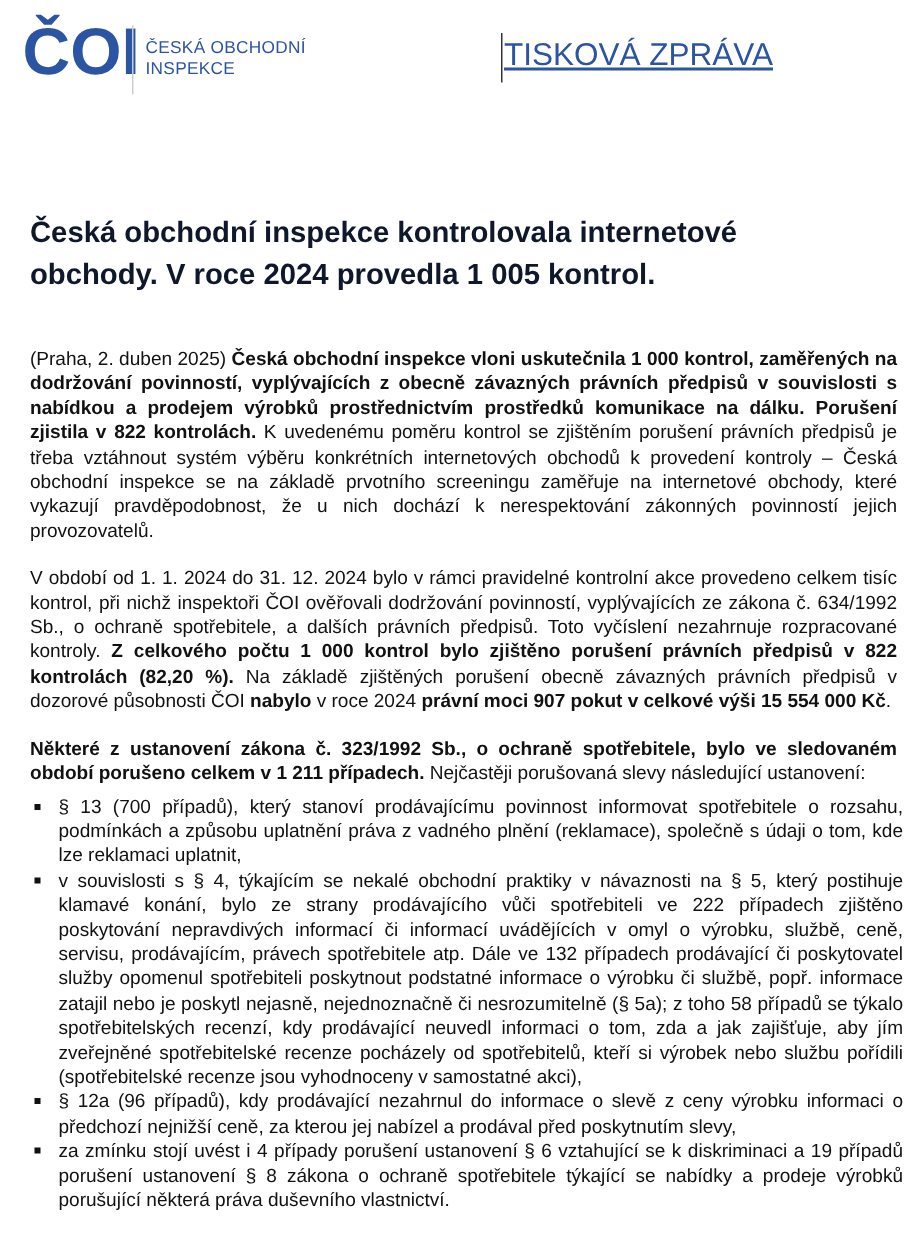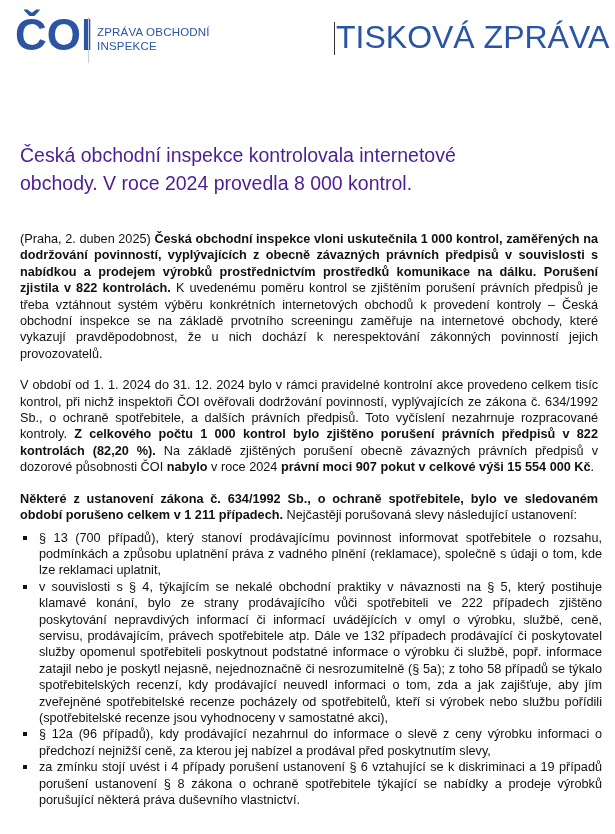--- a/index.html
+++ b/index.html
@@ -16,25 +16,25 @@
     .logo-divider {
       position: absolute; left: 88px; top: 17px; width: 1px; height: 46px; background: #c9cfd8;
     }
     .logo-text {
       position: absolute; left: 97px; top: 25px;
       font-size: 11.5px; line-height: 14px; color: #2b54a3; letter-spacing: 0.2px;
     }
     .press-caret { position: absolute; left: 334px; top: 22px; width: 1px; height: 33px; background: #333; }
     .press-title {
       position: absolute; left: 336px; top: 20px;
-      font-size: 32px; line-height: 34px; color: #2b54a3; letter-spacing: 0px;
+      font-size: 21px; line-height: 34px; color: #2b54a3; letter-spacing: 0px; text-decoration: underline;
     }
     .headline {
       position: absolute; left: 20px; top: 141px; width: 580px;
-      font-size: 19.5px; line-height: 28px; font-weight: 400; color: #4c1d95;
+      font-size: 19.5px; line-height: 28px; font-weight: 700; color: #0f172a;
     }
     .content {
       position: absolute; left: 20px; top: 231px; width: 582px;
       font-size: 12.7px; line-height: 16.4px; text-align: justify;
     }
     .content p { margin: 0 4px 15px 0; }
     .content b { font-weight: 700; }
     .bullets { list-style: none; margin: 0 0 14px 0; padding: 0; }
     .bullets li { position: relative; padding-left: 19px; margin: 0; }
     .bullets li .bullet {
@@ -42,38 +42,38 @@
     }
     .p-tight { margin-bottom: 6px !important; }
   </style>
 </head>
 <body>
 
 <div class="header">
   <div class="logo-mark">ČOI</div>
   <div class="logo-divider"></div>
   <div class="logo-text">
-    <div>ZPRÁVA OBCHODNÍ</div>
+    <div>ČESKÁ OBCHODNÍ</div>
     <div>INSPEKCE</div>
   </div>
   <div class="press-caret"></div>
   <div class="press-title">TISKOVÁ ZPRÁVA</div>
 </div>
 
 <div class="headline">
   <div>Česká obchodní inspekce kontrolovala internetové</div>
-  <div>obchody. V roce 2024 provedla 8 000 kontrol.</div>
+  <div>obchody. V roce 2024 provedla 1 005 kontrol.</div>
 </div>
 
 <div class="content">
   <p><span>(Praha, 2. duben 2025) </span><b>Česká obchodní inspekce vloni uskutečnila 1 000 kontrol, zaměřených na dodržování povinností, vyplývajících z obecně závazných právních předpisů v souvislosti s nabídkou a prodejem výrobků prostřednictvím prostředků komunikace na dálku. Porušení zjistila v 822 kontrolách.</b><span> K uvedenému poměru kontrol se zjištěním porušení právních předpisů je třeba vztáhnout systém výběru konkrétních internetových obchodů k provedení kontroly – Česká obchodní inspekce se na základě prvotního screeningu zaměřuje na internetové obchody, které vykazují pravděpodobnost, že u nich dochází k nerespektování zákonných povinností jejich provozovatelů.</span></p>
 
   <p><span>V období od 1. 1. 2024 do 31. 12. 2024 bylo v rámci pravidelné kontrolní akce provedeno celkem tisíc kontrol, při nichž inspektoři ČOI ověřovali dodržování povinností, vyplývajících ze zákona č. 634/1992 Sb., o ochraně spotřebitele, a dalších právních předpisů. Toto vyčíslení nezahrnuje rozpracované kontroly. </span><b>Z celkového počtu 1 000 kontrol bylo zjištěno porušení právních předpisů v 822 kontrolách (82,20 %).</b><span> Na základě zjištěných porušení obecně závazných právních předpisů v dozorové působnosti ČOI </span><b>nabylo</b><span> v roce 2024 </span><b>právní moci 907 pokut v celkové výši 15 554 000 Kč</b><span>.</span></p>
 
-  <p class="p-tight"><b>Některé z ustanovení zákona č. 634/1992 Sb., o ochraně spotřebitele, bylo ve sledovaném období porušeno celkem v 1 211 případech.</b><span> Nejčastěji porušovaná slevy následující ustanovení:</span></p>
+  <p class="p-tight"><b>Některé z ustanovení zákona č. 323/1992 Sb., o ochraně spotřebitele, bylo ve sledovaném období porušeno celkem v 1 211 případech.</b><span> Nejčastěji porušovaná slevy následující ustanovení:</span></p>
 
   <ul class="bullets">
     <li><span class="bullet"></span><span>§ 13 (700 případů), který stanoví prodávajícímu povinnost informovat spotřebitele o rozsahu, podmínkách a způsobu uplatnění práva z vadného plnění (reklamace), společně s údaji o tom, kde lze reklamaci uplatnit,</span></li>
     <li><span class="bullet"></span><span>v souvislosti s § 4, týkajícím se nekalé obchodní praktiky v návaznosti na § 5, který postihuje klamavé konání, bylo ze strany prodávajícího vůči spotřebiteli ve 222 případech zjištěno poskytování nepravdivých informací či informací uvádějících v omyl o výrobku, službě, ceně, servisu, prodávajícím, právech spotřebitele atp. Dále ve 132 případech prodávající či poskytovatel služby opomenul spotřebiteli poskytnout podstatné informace o výrobku či službě, popř. informace zatajil nebo je poskytl nejasně, nejednoznačně či nesrozumitelně (§ 5a); z toho 58 případů se týkalo spotřebitelských recenzí, kdy prodávající neuvedl informaci o tom, zda a jak zajišťuje, aby jím zveřejněné spotřebitelské recenze pocházely od spotřebitelů, kteří si výrobek nebo službu pořídili (spotřebitelské recenze jsou vyhodnoceny v samostatné akci),</span></li>
     <li><span class="bullet"></span><span>§ 12a (96 případů), kdy prodávající nezahrnul do informace o slevě z ceny výrobku informaci o předchozí nejnižší ceně, za kterou jej nabízel a prodával před poskytnutím slevy,</span></li>
     <li><span class="bullet"></span><span>za zmínku stojí uvést i 4 případy porušení ustanovení § 6 vztahující se k diskriminaci a 19 případů porušení ustanovení § 8 zákona o ochraně spotřebitele týkající se nabídky a prodeje výrobků porušující některá práva duševního vlastnictví.</span></li>
   </ul>
 
 </div>
 

